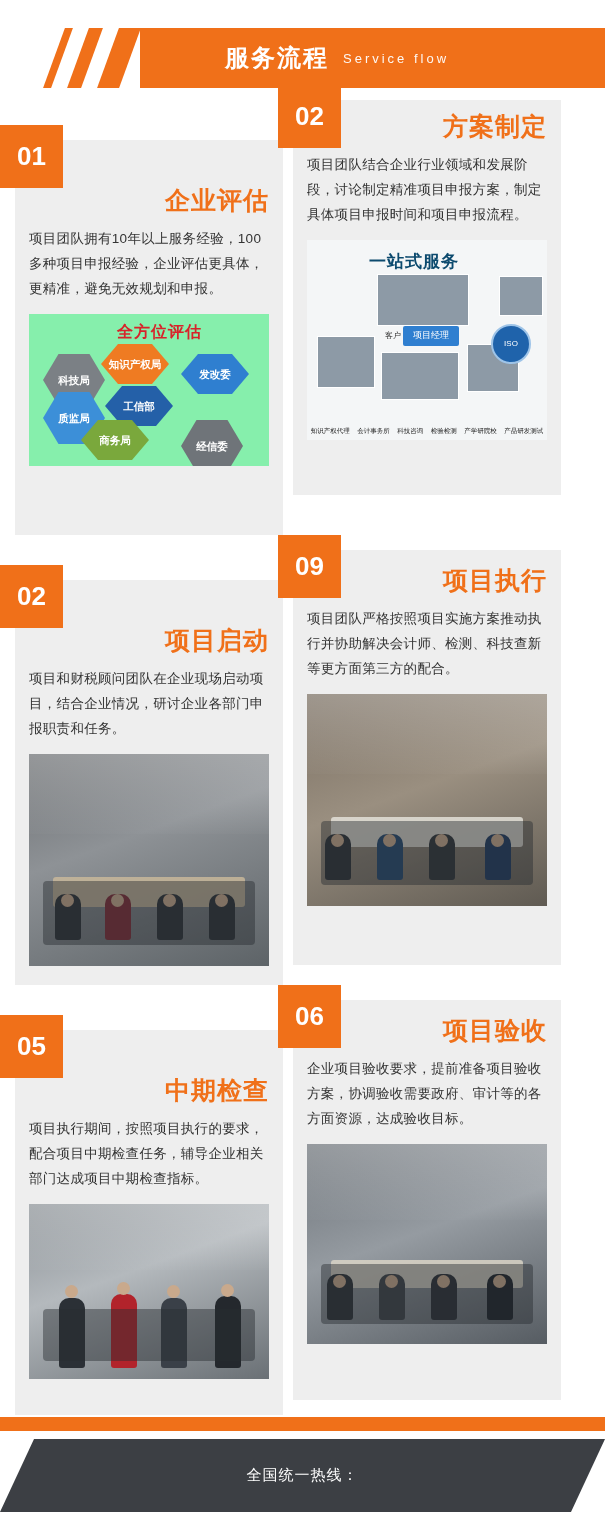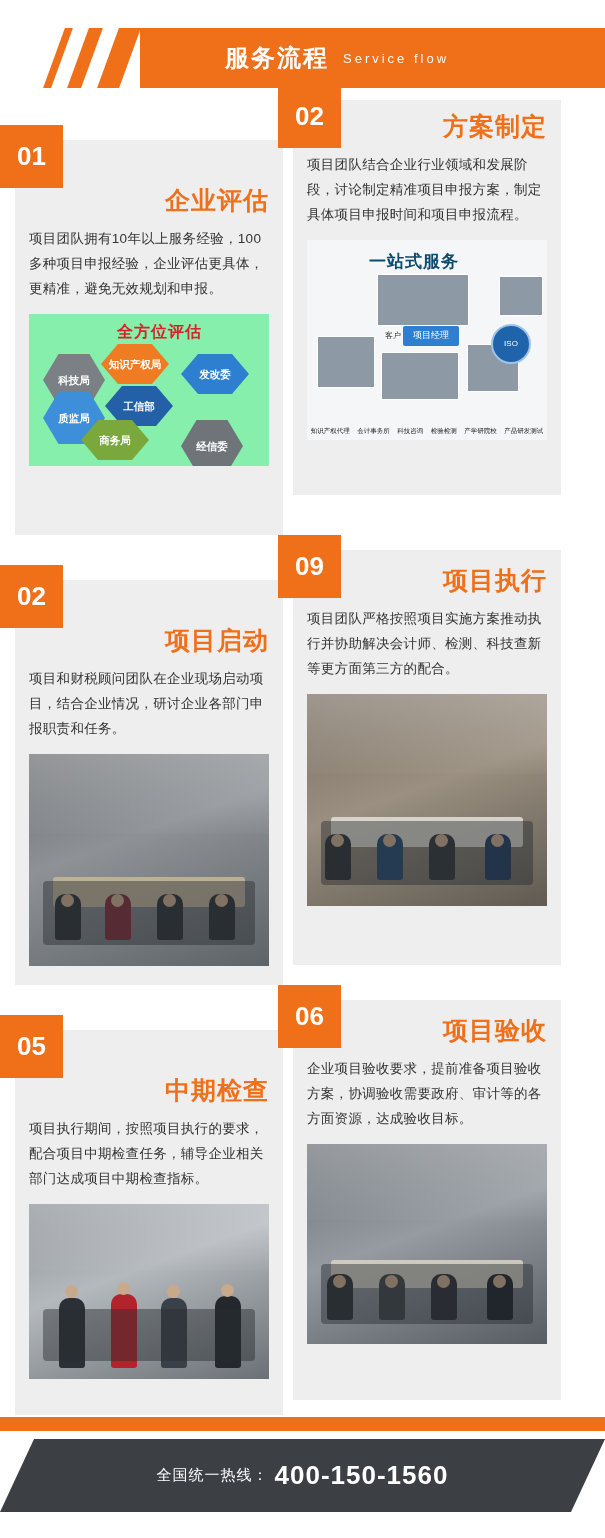--- a/index.html
+++ b/index.html
@@ -436,17 +436,16 @@
     </div>
 
   </div>
 
   <div class="footer">
     <div class="footer-top-bar"></div>
     <div class="footer-band">
       <div class="cut"></div>
       <div class="cut-r"></div>
       <span class="footer-label">全国统一热线：</span>
-      <span class="footer-phone">400-150-1560</span>
     </div>
   </div>
 
 </div>
 
 </body></html>

